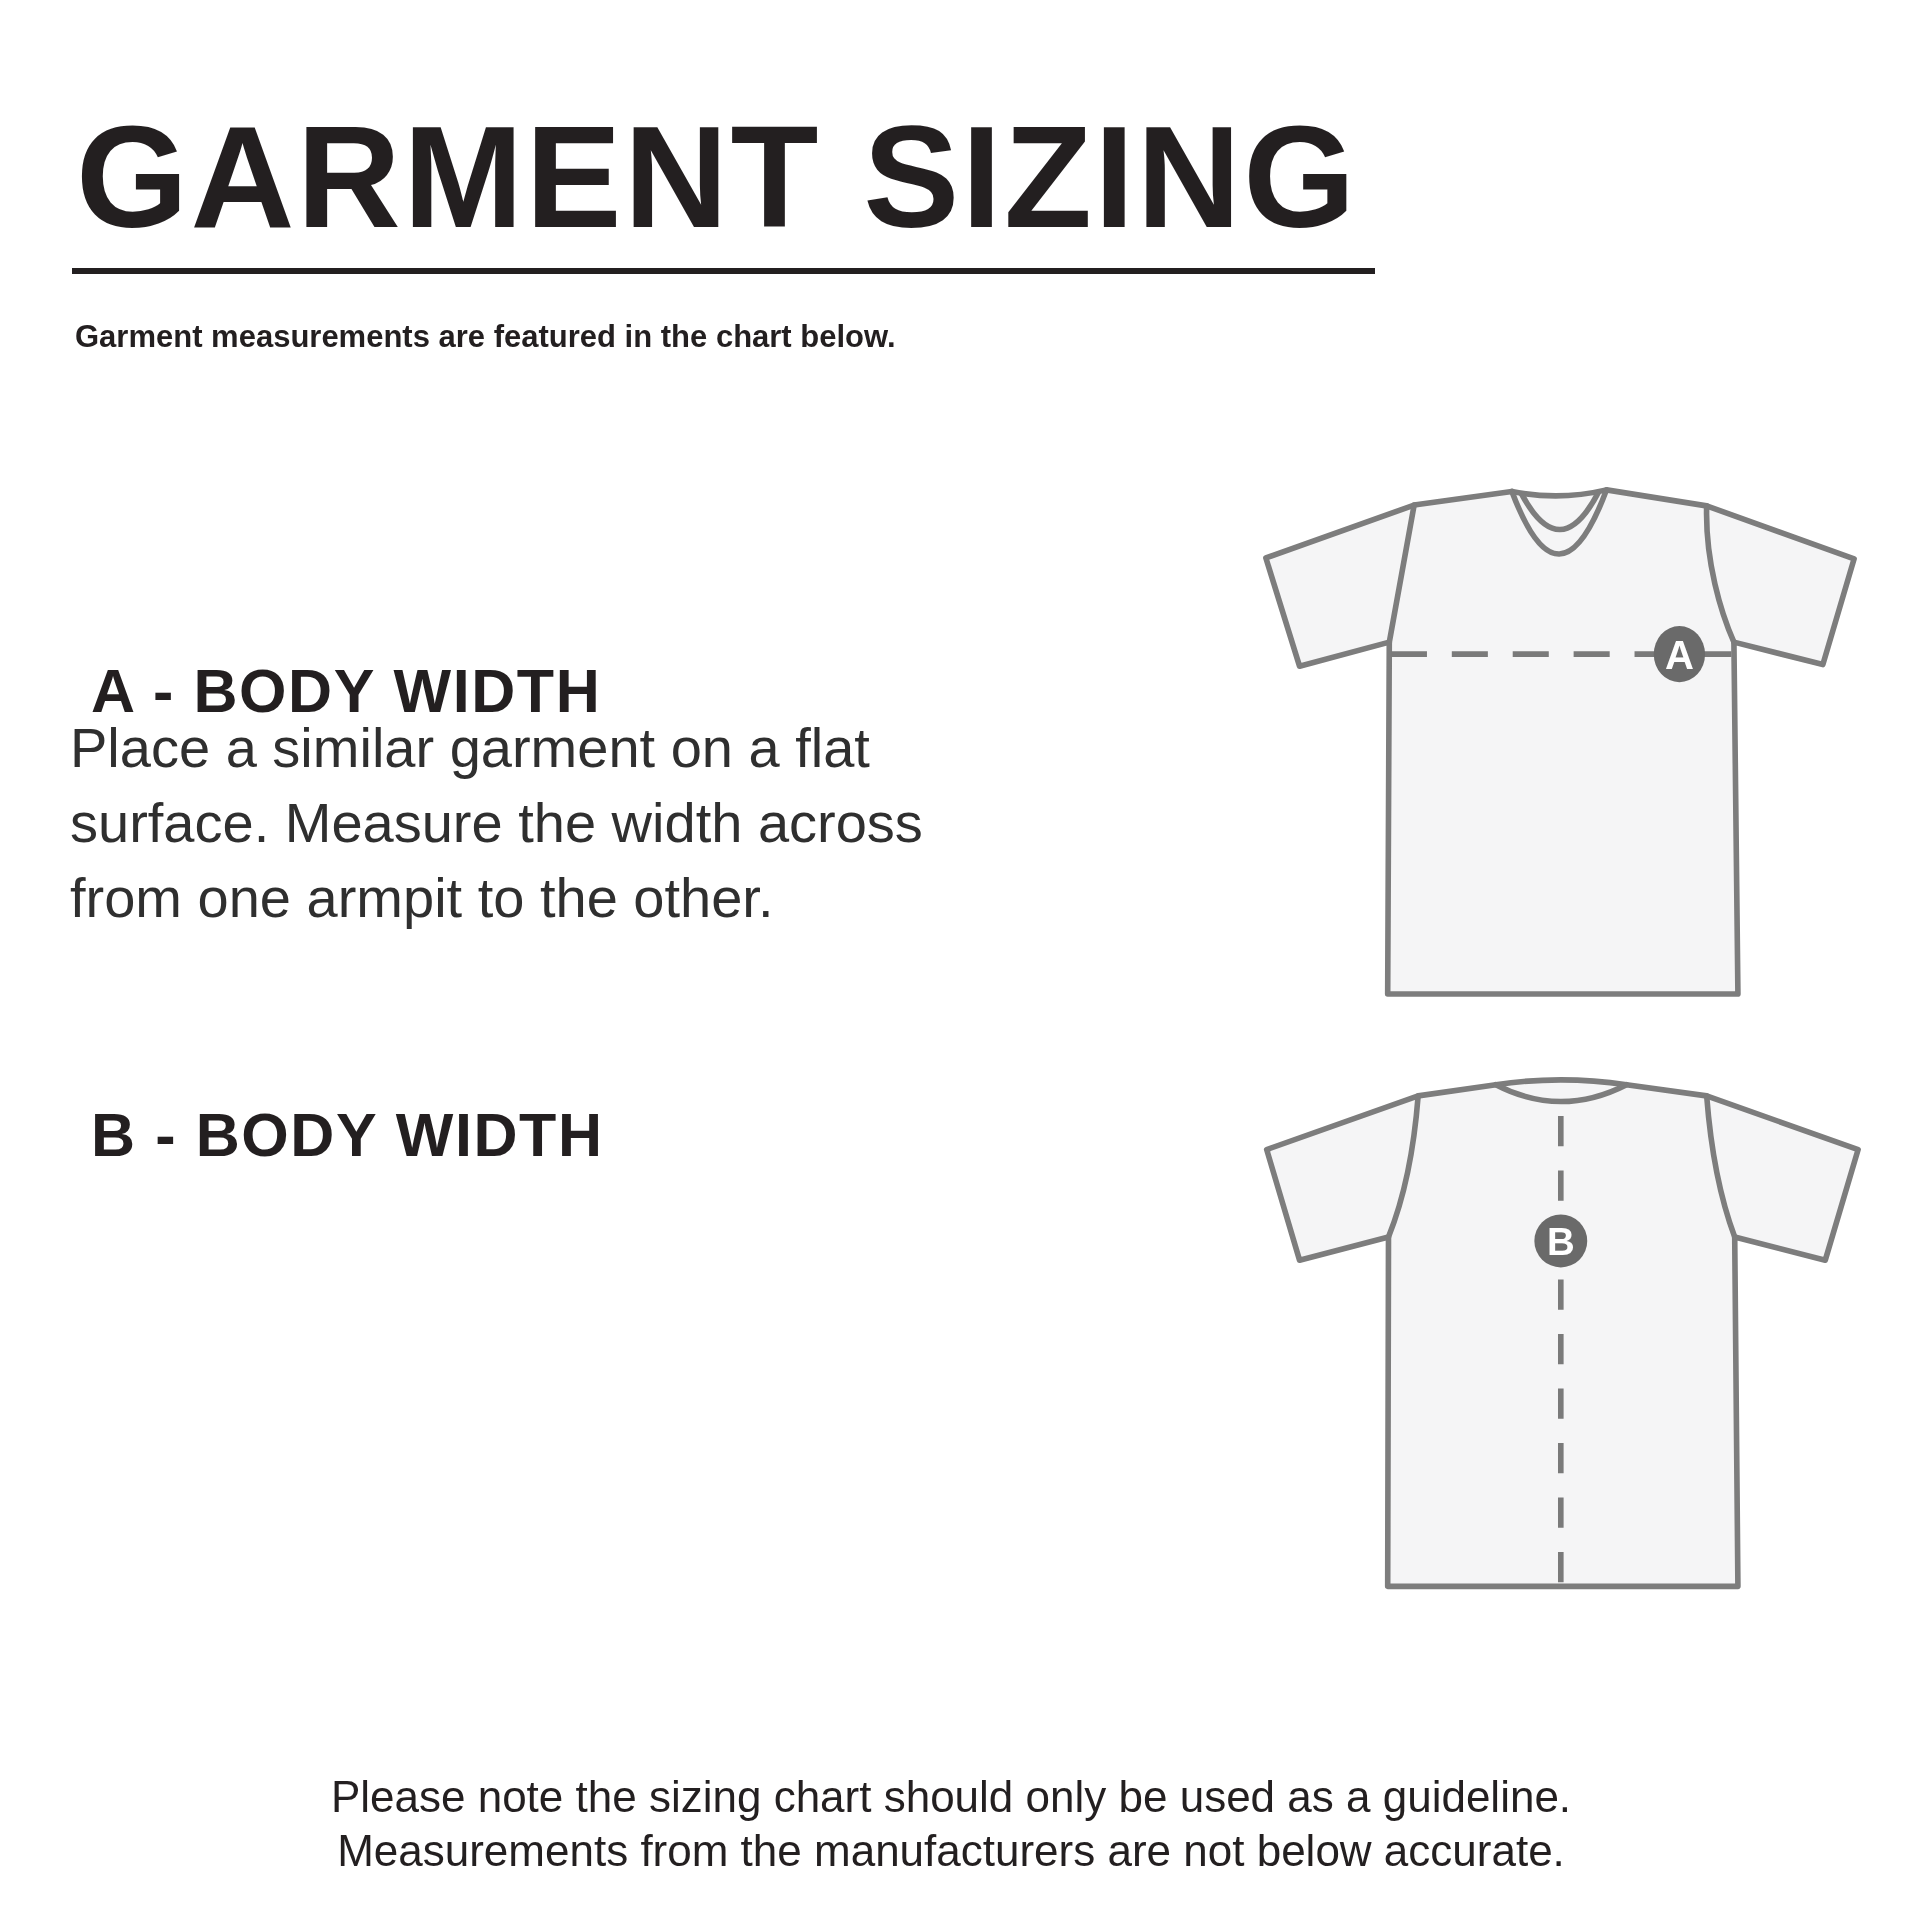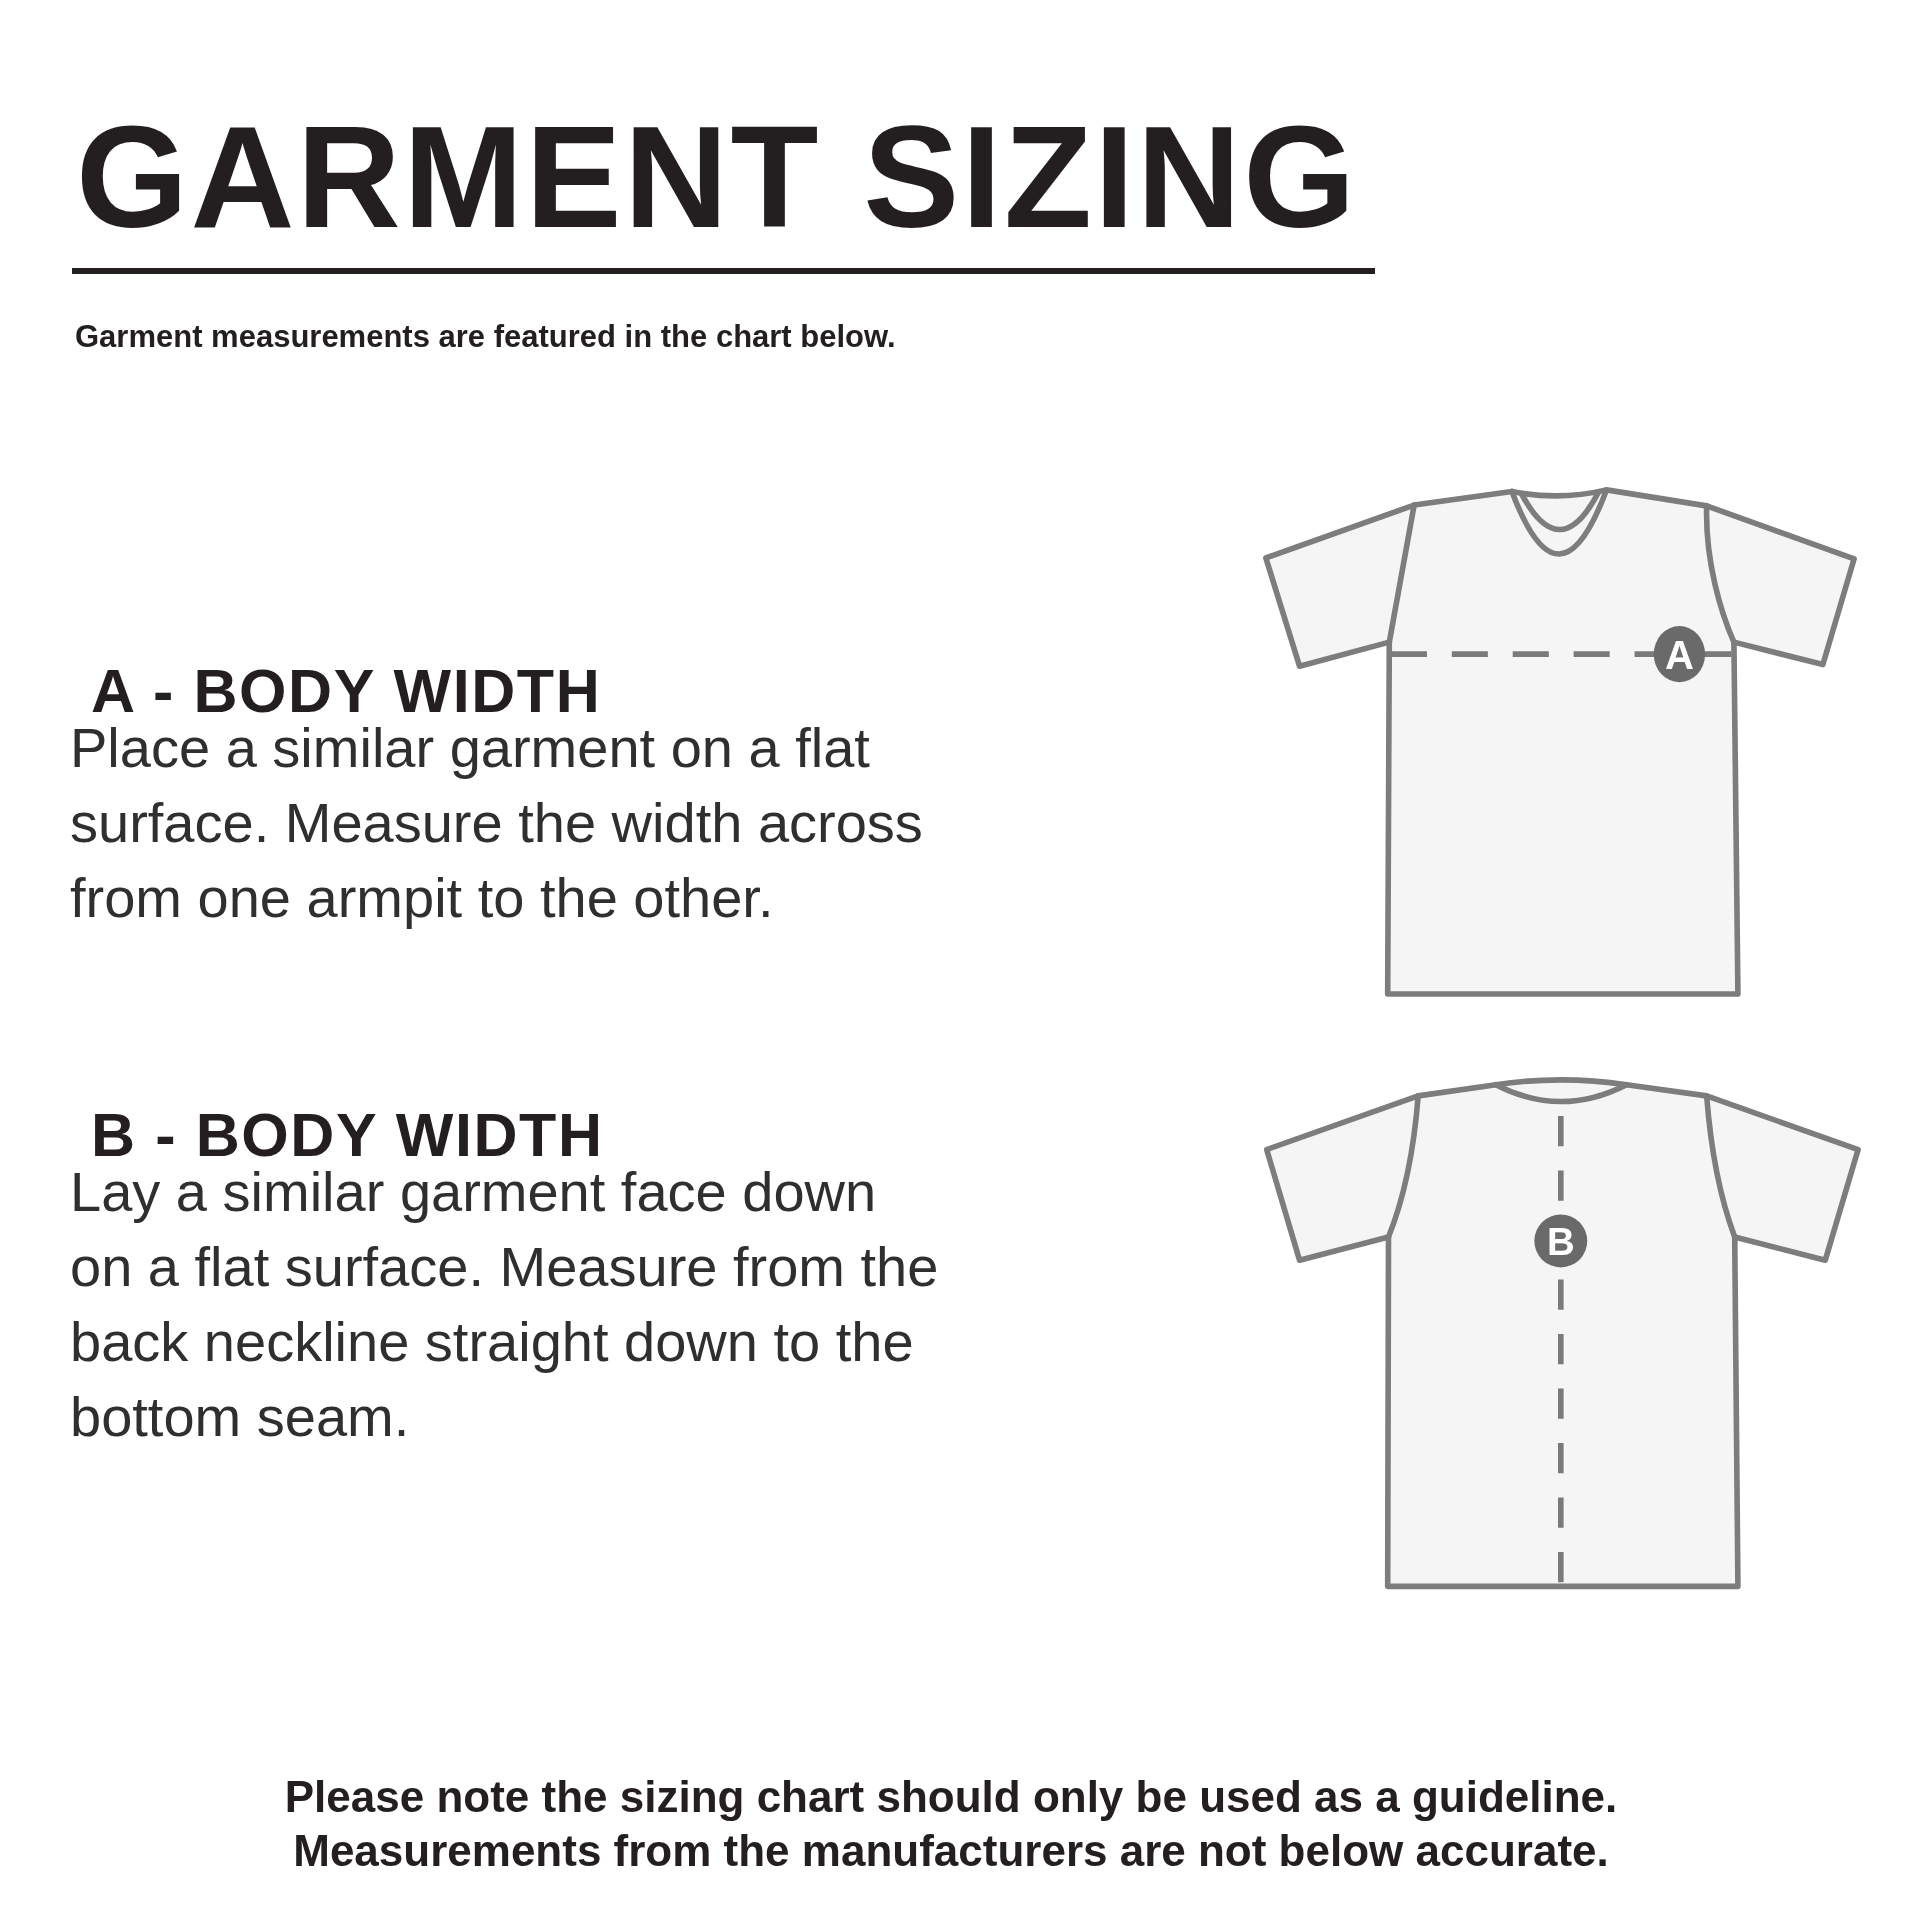--- a/index.html
+++ b/index.html
@@ -81,21 +81,21 @@
   }
   .diagram.front{ left:1235px; top:457px; width:650px; height:553px; }
   .diagram.back{ left:1235px; top:1051px; width:650px; height:561px; }
   .footer{
     position:absolute;
     left:0; top:1770px;
     width:1902px;
     margin:0;
     text-align:center;
     font-size:44px;
-    font-weight:700;
+    font-weight:400;
     line-height:54px;
     color:#231f20;
   }
   .badge-letter{
     font-family:"Liberation Sans", sans-serif;
     font-weight:700;
     fill:#ffffff;
   }
 </style>
 </head>
@@ -107,24 +107,20 @@
   <div class="title-rule"></div>
 
   <p class="intro-line">Garment measurements are featured in the chart below.</p>
 
   <h2 class="sec-heading a">A - BODY WIDTH</h2>
   <p class="sec-body a">Place a similar garment on a flat
 surface. Measure the width across
 from one armpit to the other.</p>
 
   <h2 class="sec-heading b">B - BODY WIDTH</h2>
-  <p class="sec-body b">Lay a similar garment face down
-on a flat surface. Measure from the
-back neckline straight down to the
-bottom seam.</p>
 
   <svg class="diagram front" viewBox="1540 570 810 690" xmlns="http://www.w3.org/2000/svg" aria-hidden="true">
     <g stroke="#7d7d7d" stroke-width="7" stroke-linejoin="round" stroke-linecap="round">
 
       <path fill="#f5f5f6" d="M 1885 613 L 1763 630 L 1578 696 L 1620 831 L 1732 801
                L 1730 1240 L 2167 1240 L 2162 801 L 2273 829 L 2312 697
                L 2128 631 L 2003 611 Q 1944 625 1885 613 Z"></path>
 
       <path fill="none" d="M 1885 613 Q 1944 770 2003 611"></path>
       <path fill="none" d="M 1897 616 Q 1945 706 1993 614"></path>

